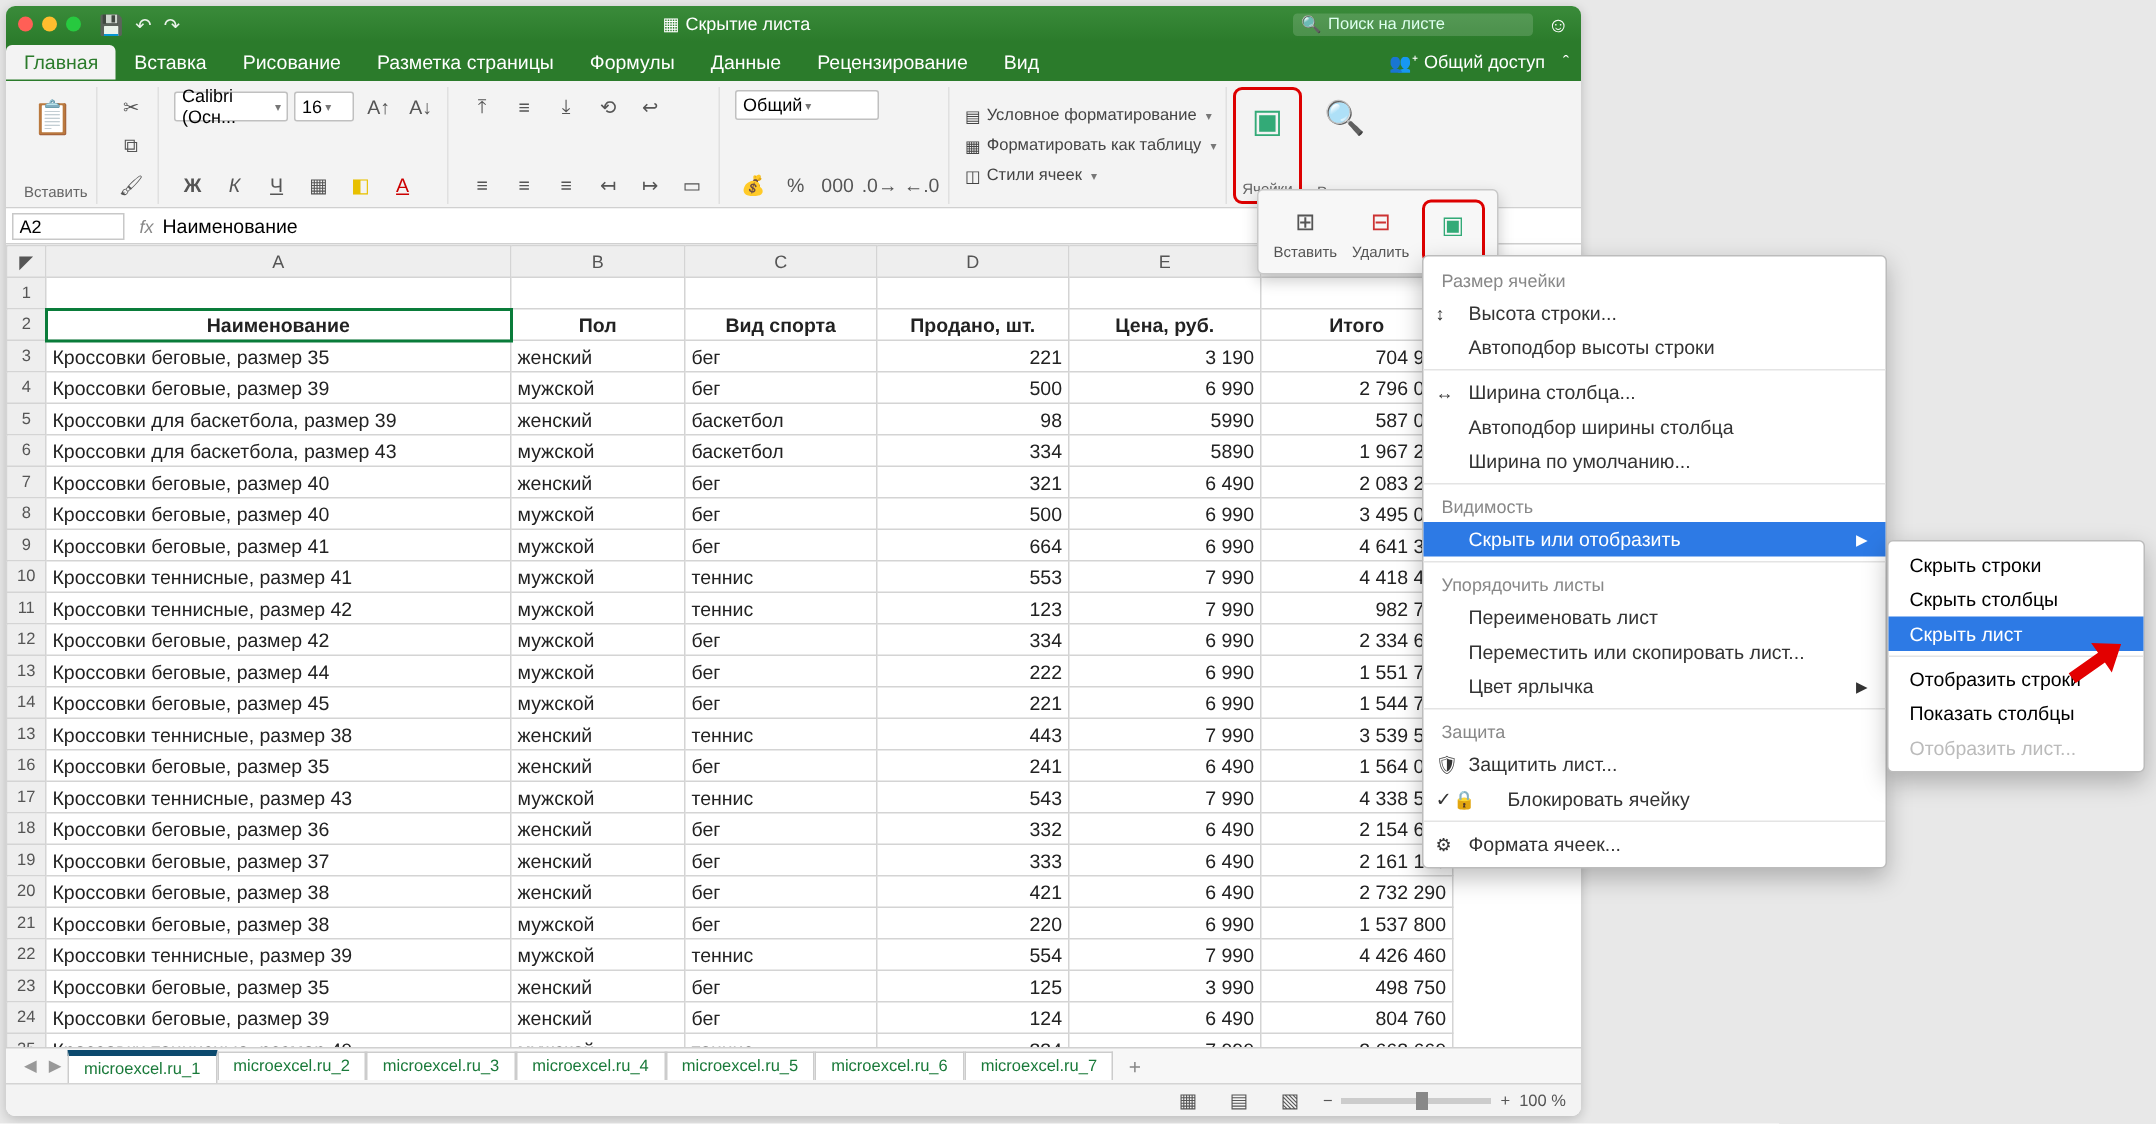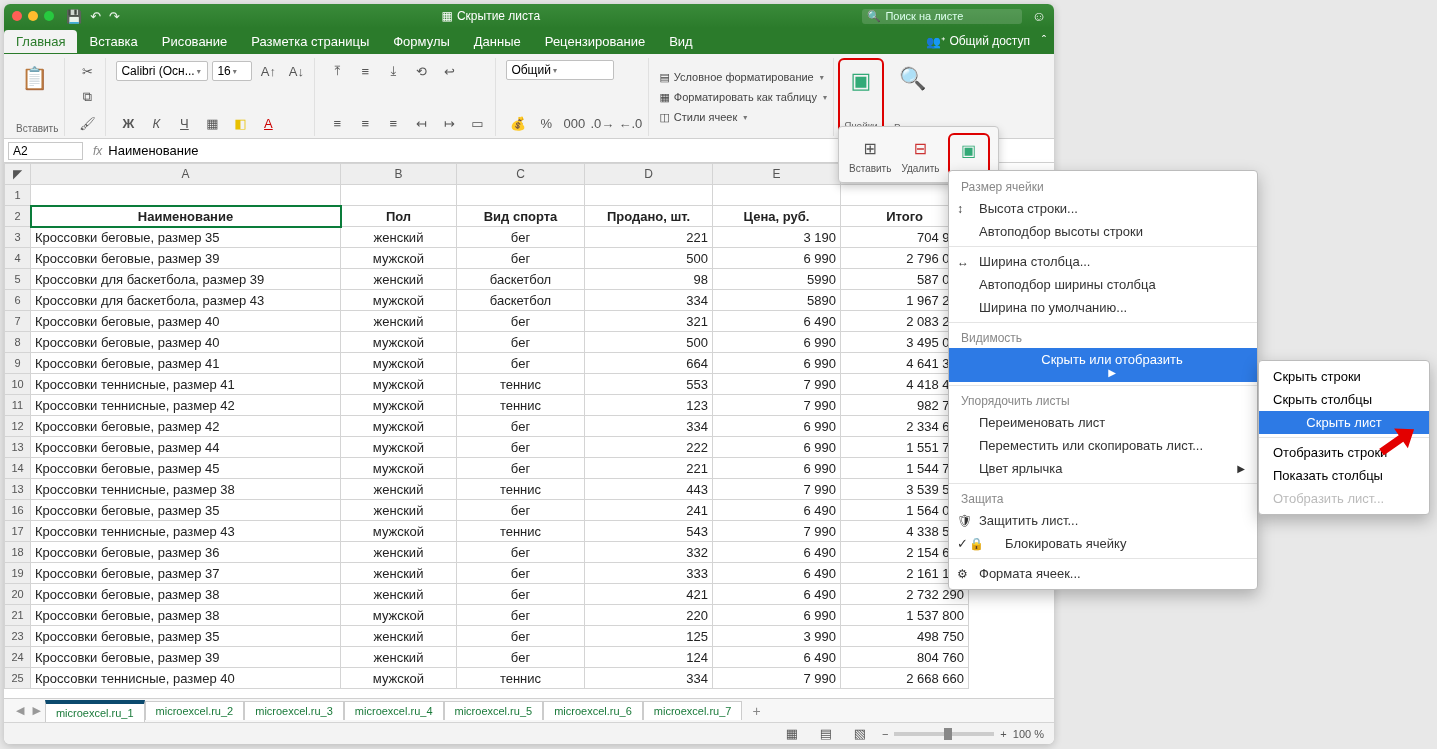--- a/index.html
+++ b/index.html
@@ -25,41 +25,41 @@
 .share-btn { margin-left:auto; display:flex; align-items:center; gap:4px; font-size:12px;}
 
 .ribbon { background:#f3f3f3; border-bottom:1px solid #d0d0d0; display:flex; padding:4px 6px 2px; gap:4px; min-height:84px;}
 .ribbon-group { display:flex; flex-direction:column; justify-content:space-between; padding:2px 6px; border-right:1px solid #e0e0e0;}
 .ribbon-group:last-child{border-right:0;}
 .ribbon-group .label{font-size:10px;color:#666;text-align:center;margin-top:2px;}
 .group-row{display:flex;gap:4px;align-items:center;}
 .btn-icon{width:24px;height:22px;display:flex;align-items:center;justify-content:center;border-radius:3px;font-size:13px;color:#555;}
 .btn-icon.big{width:38px;height:38px;font-size:22px;}
 .combo{border:1px solid #c0c0c0;background:#fff;font-size:12px;padding:1px 4px;border-radius:2px;height:20px;display:flex;align-items:center;}
-.combo.font{width:92px;} .combo.size{width:40px;} .combo.numfmt{width:108px;}
+.combo.font{width:76px;} .combo.size{width:40px;} .combo.numfmt{width:96px;}
 .dd{font-size:8px;color:#777;margin-left:2px;}
 
 .cells-highlight{border:2px solid #d00;border-radius:6px;padding:2px;}
 .cf-row{display:flex;align-items:center;gap:4px;font-size:11px;color:#444;height:20px;}
 
 .formula-bar{display:flex;align-items:center;border-bottom:1px solid #d0d0d0;height:24px;background:#fff;}
 .namebox{width:75px;border:1px solid #c8c8c8;margin:2px 4px;font-size:12px;padding:1px 4px;background:#fff;}
 .fx{font-style:italic;color:#888;font-size:12px;margin:0 6px;}
 .formula-input{flex:1;font-size:13px;border:0;outline:none;}
 
 .grid-container{flex:1;overflow:auto;position:relative;background:#fff;}
 table.sheet{border-collapse:collapse;table-layout:fixed;}
 .sheet th,.sheet td{border:1px solid #d4d4d4;font-size:13px;height:21px;padding:0 4px;white-space:nowrap;overflow:hidden;}
 .sheet th{background:#eee;color:#555;font-weight:normal;text-align:center;font-size:12px;}
 .sheet th.corner{background:#eee;width:26px;}
 .sheet th.row-h{width:26px;font-size:11px;}
 .sheet td{color:#222;}
 .sheet .hdr td{font-weight:600;text-align:center;background:#fff;}
 .sheet td.num{text-align:right;}
-.sheet td.center{text-align:center;}
+.sheet td.center{text-align:left;}
 .col-A{width:310px;} .col-B{width:116px;} .col-C{width:128px;} .col-D{width:128px;} .col-E{width:128px;} .col-F{width:128px;}
 .sel-cell{outline:2px solid #0a7c3a;outline-offset:-1px;}
 
 .sheet-tabs{display:flex;align-items:center;height:24px;border-top:1px solid #d0d0d0;background:#f7f7f7;font-size:11px;color:#1a6;padding-left:8px;gap:0;}
 .nav-arr{color:#999;padding:0 4px;}
 .sheet-tab{padding:3px 10px;border:1px solid #ccc;background:#fff;color:#1a7a3a;border-bottom:0;}
 .sheet-tab.active{background:#fff;border-top:4px solid #0c4a6e;font-weight:500;}
 .add-sheet{padding:0 10px;color:#888;font-size:14px;}
 
 .status-bar{height:22px;background:#f3f3f3;border-top:1px solid #d4d4d4;display:flex;align-items:center;justify-content:flex-end;gap:10px;padding:0 10px;font-size:11px;color:#555;}
@@ -70,21 +70,21 @@
 
 .mini-panel{position:absolute;left:838px;top:126px;background:#f7f7f7;border:1px solid #c8c8c8;border-radius:4px;box-shadow:0 4px 10px rgba(0,0,0,.2);padding:6px 8px;display:flex;gap:6px;}
 .mini-btn{display:flex;flex-direction:column;align-items:center;font-size:10px;color:#555;gap:2px;padding:2px;}
 .mini-icon{width:34px;height:26px;display:flex;align-items:center;justify-content:center;font-size:16px;}
 .mini-btn.hl{border:2px solid #d00;border-radius:6px;}
 
 
 .context-menu{position:absolute;left:948px;top:170px;width:310px;background:#fff;border:1px solid #bcbcbc;border-radius:4px;box-shadow:0 6px 16px rgba(0,0,0,.25);padding:4px 0;font-size:13px;color:#333;}
 .menu-section-title{color:#888;font-size:12px;padding:5px 12px 3px;}
 .menu-item{padding:4px 12px 4px 30px;display:flex;align-items:center;justify-content:space-between;cursor:default;position:relative;}
-.menu-item.highlight{background:#2d7ae5;color:#fff;flex-direction:column;}
+.menu-item.highlight{background:#2d7ae5;color:#fff;}
 .menu-item .arrow{font-size:10px;}
 .menu-item .chk{position:absolute;left:8px;}
 .menu-item .micon{position:absolute;left:8px;font-size:12px;}
 .menu-sep{height:1px;background:#e4e4e4;margin:3px 0;}
 
 
 .submenu{position:absolute;left:1258px;top:360px;width:172px;background:#fff;border:1px solid #bcbcbc;border-radius:4px;box-shadow:0 6px 16px rgba(0,0,0,.25);padding:4px 0;font-size:13px;}
 .submenu .menu-item{padding:4px 14px;}
 .submenu .menu-item.disabled{color:#bbb;}
 .submenu .menu-item.highlight{background:#2d7ae5;color:#fff;}
@@ -447,20 +447,29 @@
           <tr>
             <th class="row-h">21</th>
             <td>Кроссовки беговые, размер 38</td>
             <td class="center">мужской</td>
             <td class="center">бег</td>
             <td class="num">220</td>
             <td class="num">6 990</td>
             <td class="num">1 537 800</td>
           </tr>
           <tr>
+            <th class="row-h">22</th>
+            <td>Кроссовки теннисные, размер 39</td>
+            <td class="center">мужской</td>
+            <td class="center">теннис</td>
+            <td class="num">554</td>
+            <td class="num">7 990</td>
+            <td class="num">4 426 460</td>
+          </tr>
+          <tr>
             <th class="row-h">23</th>
             <td>Кроссовки беговые, размер 35</td>
             <td class="center">женский</td>
             <td class="center">бег</td>
             <td class="num">125</td>
             <td class="num">3 990</td>
             <td class="num">498 750</td>
           </tr>
           <tr>
             <th class="row-h">24</th>

